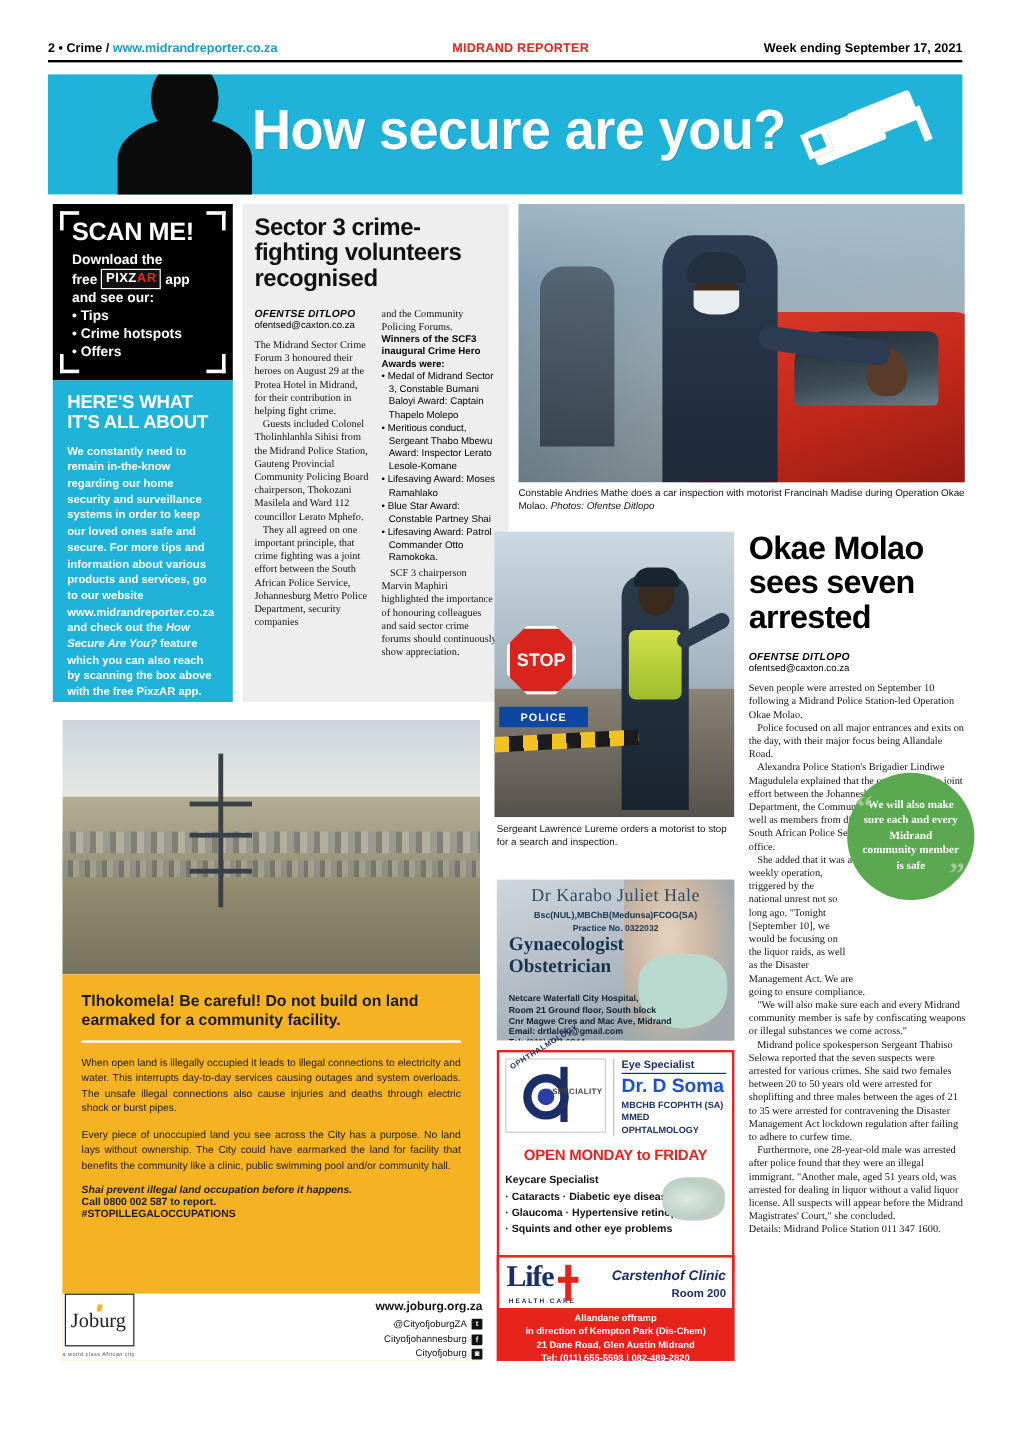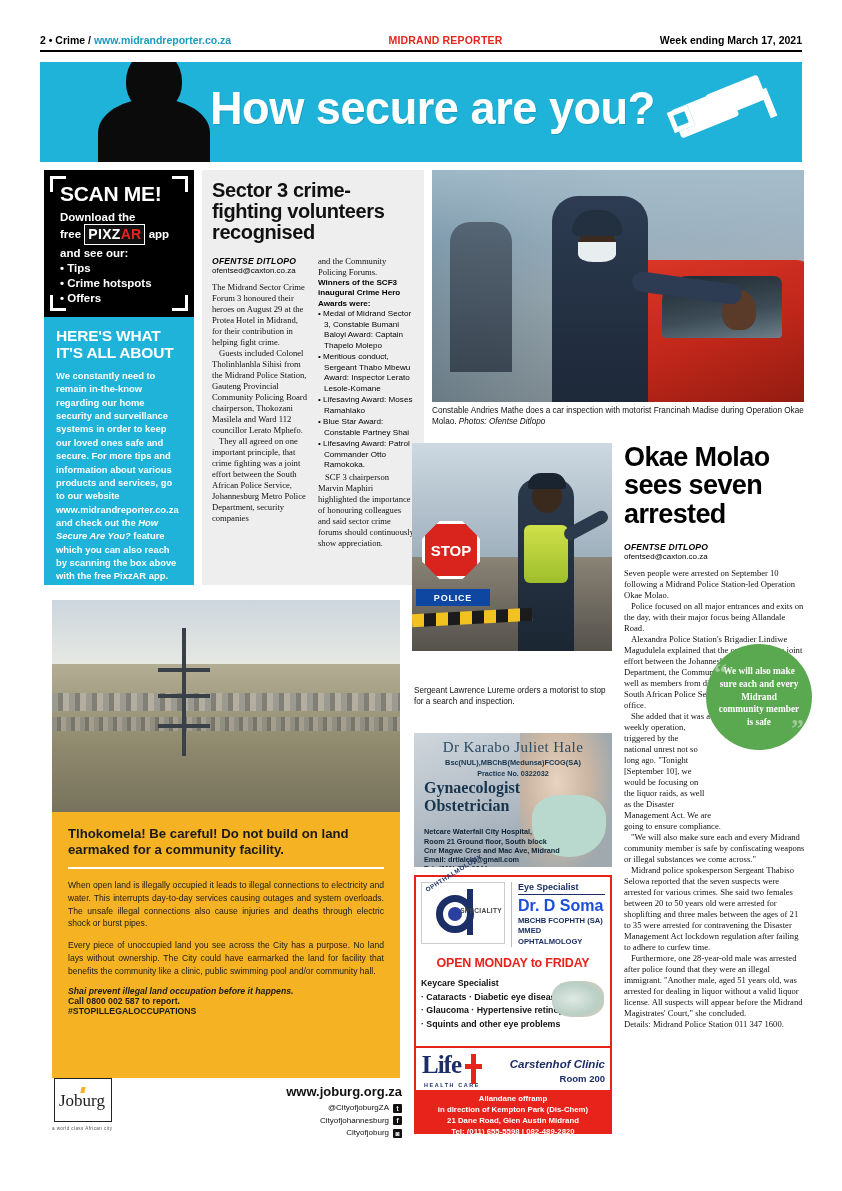--- a/index.html
+++ b/index.html
@@ -74,21 +74,21 @@
   .scanbox .corner { position: absolute; width: 16px; height: 16px; border: 3px solid #fff; }
   .scanbox .c-tl { left: 6px; top: 6px; border-right: none; border-bottom: none; }
   .scanbox .c-tr { right: 6px; top: 6px; border-left: none; border-bottom: none; }
   .scanbox .c-bl { left: 6px; bottom: 6px; border-right: none; border-top: none; }
   .scanbox .c-br { right: 6px; bottom: 6px; border-left: none; border-top: none; }
   .scan-title { font-size: 21px; font-weight: bold; line-height: 1; margin: 2px 0 6px 4px; letter-spacing: -0.3px; }
   .scan-body { font-size: 11.5px; font-weight: bold; line-height: 1.32; margin-left: 4px; }
   .scan-body .bullet { display: block; }
   .pix-logo {
     display: inline-block; background: #111; border: 1px solid #fff;
-    font-size: 14px; font-weight: bold; letter-spacing: .3px;
+    font-size: 11px; font-weight: bold; letter-spacing: .3px;
     padding: 0 3px; vertical-align: middle; position: relative; top: -1px;
   }
   .pix-logo .r { color: #e8231c; }
 
   .cyanbox {
     position: absolute; left: 44px; top: 317px; width: 150px; height: 268px;
     background: #1fb3d9; color: #fff; padding: 10px 11px 8px 12px;
   }
   .cyan-title { font-size: 15.5px; font-weight: bold; line-height: 1.1; letter-spacing: -0.2px; }
   .cyan-body { font-size: 9.4px; font-weight: bold; line-height: 1.42; margin-top: 8px; }
@@ -119,21 +119,21 @@
 
   
   .photo1 { position: absolute; left: 432px; top: 170px; width: 372px; height: 232px; overflow: hidden; }
   .cap1 {
     position: absolute; left: 432px; top: 406px; width: 372px;
     font-size: 8.2px; line-height: 1.33; color: #111;
   }
   .cap1 i { font-style: italic; }
 
   
-  .photo2 { position: absolute; left: 412px; top: 443px; width: 200px; height: 208px; overflow: hidden; }
+  .photo2 { position: absolute; left: 412px; top: 443px; width: 200px; height: 238px; overflow: hidden; }
   .cap2 {
     position: absolute; left: 414px; top: 686px; width: 198px;
     font-size: 8.2px; line-height: 1.34; color: #111;
   }
 
   
   .art2 { position: absolute; left: 624px; top: 443px; width: 182px; }
   .art2-head {
     font-size: 27px; font-weight: bold; line-height: 1.05; color: #000;
     letter-spacing: -0.6px;
@@ -178,21 +178,21 @@
   .joburg-logo .jtext {
     position: absolute; left: 4px; top: 12px; font-size: 17px; color: #222;
     font-family: "Liberation Serif", serif;
   }
   .joburg-logo .dot { position: absolute; left: 26px; top: 8px; width: 4px; height: 6px; background: #f5b324; transform: skewX(-12deg); }
   .joburg-tag { position: absolute; left: 52px; top: 1126px; font-size: 4.6px; color: #555; letter-spacing: .4px; }
   .social {
     position: absolute; left: 250px; top: 1082px; width: 152px;
     text-align: right; font-size: 8px; line-height: 1.55; color: #111;
   }
-  .social .w { font-size: 13px; font-weight: bold; }
+  .social .w { font-size: 10px; font-weight: bold; }
   .social .row { display: flex; justify-content: flex-end; align-items: center; gap: 4px; }
   .sicon { display: inline-block; width: 9px; height: 9px; background: #111; color: #fff;
     font-size: 6.5px; line-height: 9px; text-align: center; border-radius: 1px; font-weight: bold; }
 
   
   .ad-hale { position: absolute; left: 414px; top: 733px; width: 198px; height: 134px; overflow: hidden;
     background: linear-gradient(160deg,#cfd6dc 0%,#aeb8c2 55%,#8e99a5 100%); }
   .hale-name { position: absolute; left: 0; top: 6px; width: 100%; text-align: center;
     font-family: "Liberation Serif", serif; font-size: 15px; color: #2d4b63; letter-spacing: .4px; }
   .hale-quals { position: absolute; left: 0; top: 25px; width: 100%; text-align: center;
@@ -372,21 +372,21 @@
 <body>
 
 <div class="page">
 
   <div class="masthead">
     <div class="mast-left">
       <span>2 • Crime /</span>
       <span class="url">www.midrandreporter.co.za</span>
     </div>
     <div class="mast-center">MIDRAND REPORTER</div>
-    <div class="mast-right">Week ending March 17, 2021</div>
+    <div class="mast-right">Week ending September 17, 2021</div>
   </div>
 
   <div class="banner">
     <div class="hoodie">
       <div class="head"></div>
       <div class="shoulders"></div>
     </div>
     <div class="banner-title">How secure are you?</div>
     <div class="cam">
       <div class="arm"></div>

